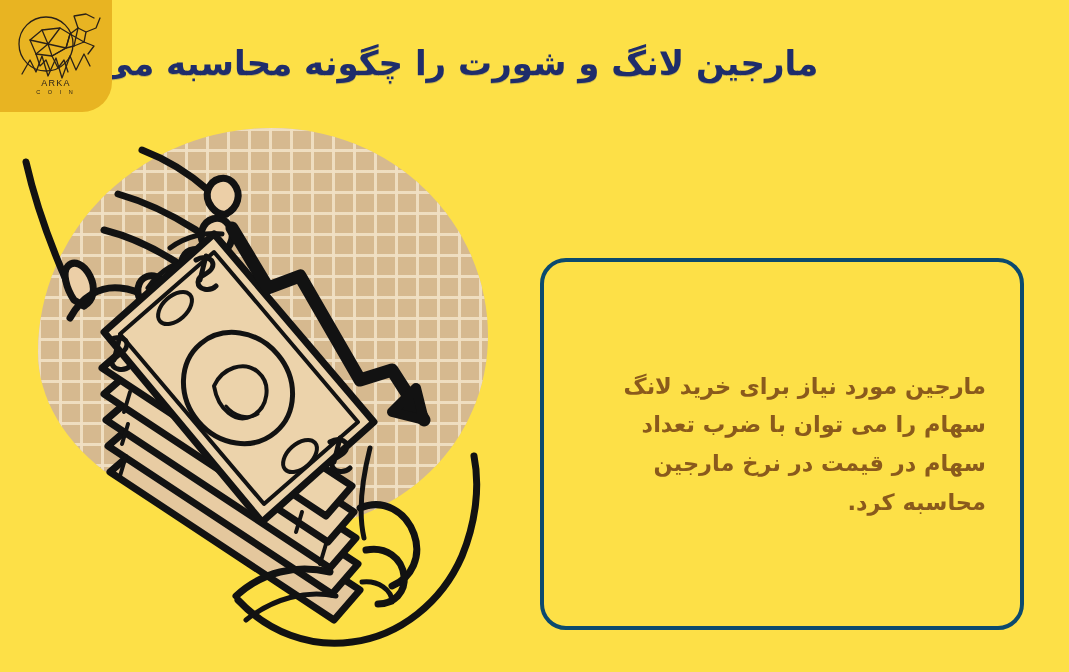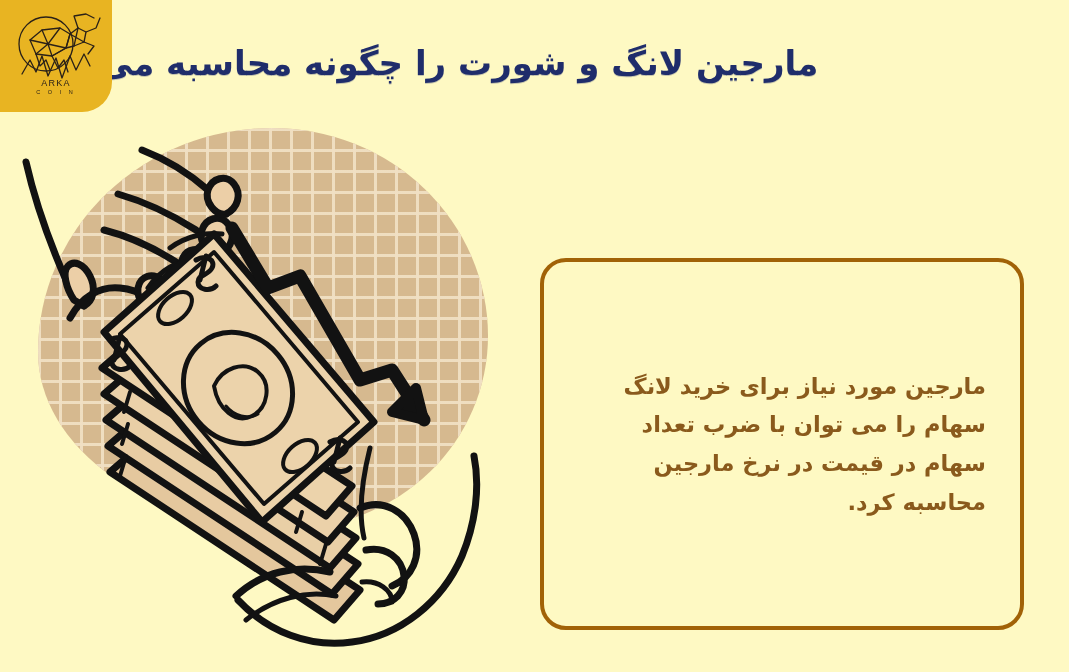--- a/index.html
+++ b/index.html
@@ -5,21 +5,21 @@
   html, body {
     margin: 0;
     padding: 0;
     background: #c9c9c9;
   }
   .canvas {
     position: relative;
     width: 1069px;
     height: 672px;
     overflow: hidden;
-    background: #fef9c3;
+    background: #fde047;
     font-family: "DejaVu Sans", "Liberation Sans", sans-serif;
   }
 
   
   .logo-badge {
     position: absolute;
     left: 0;
     top: 0;
     width: 112px;
     height: 112px;
@@ -110,21 +110,21 @@
   }
 
   
   .text-card {
     position: absolute;
     left: 540px;
     top: 258px;
     width: 484px;
     height: 372px;
     box-sizing: border-box;
-    border: 4px solid #a16207;
+    border: 4px solid #0c4a6e;
     border-radius: 26px;
     z-index: 20;
     display: flex;
     align-items: center;
     justify-content: center;
     padding: 18px 34px;
   }
   .card-body {
     direction: rtl;
     text-align: right;

